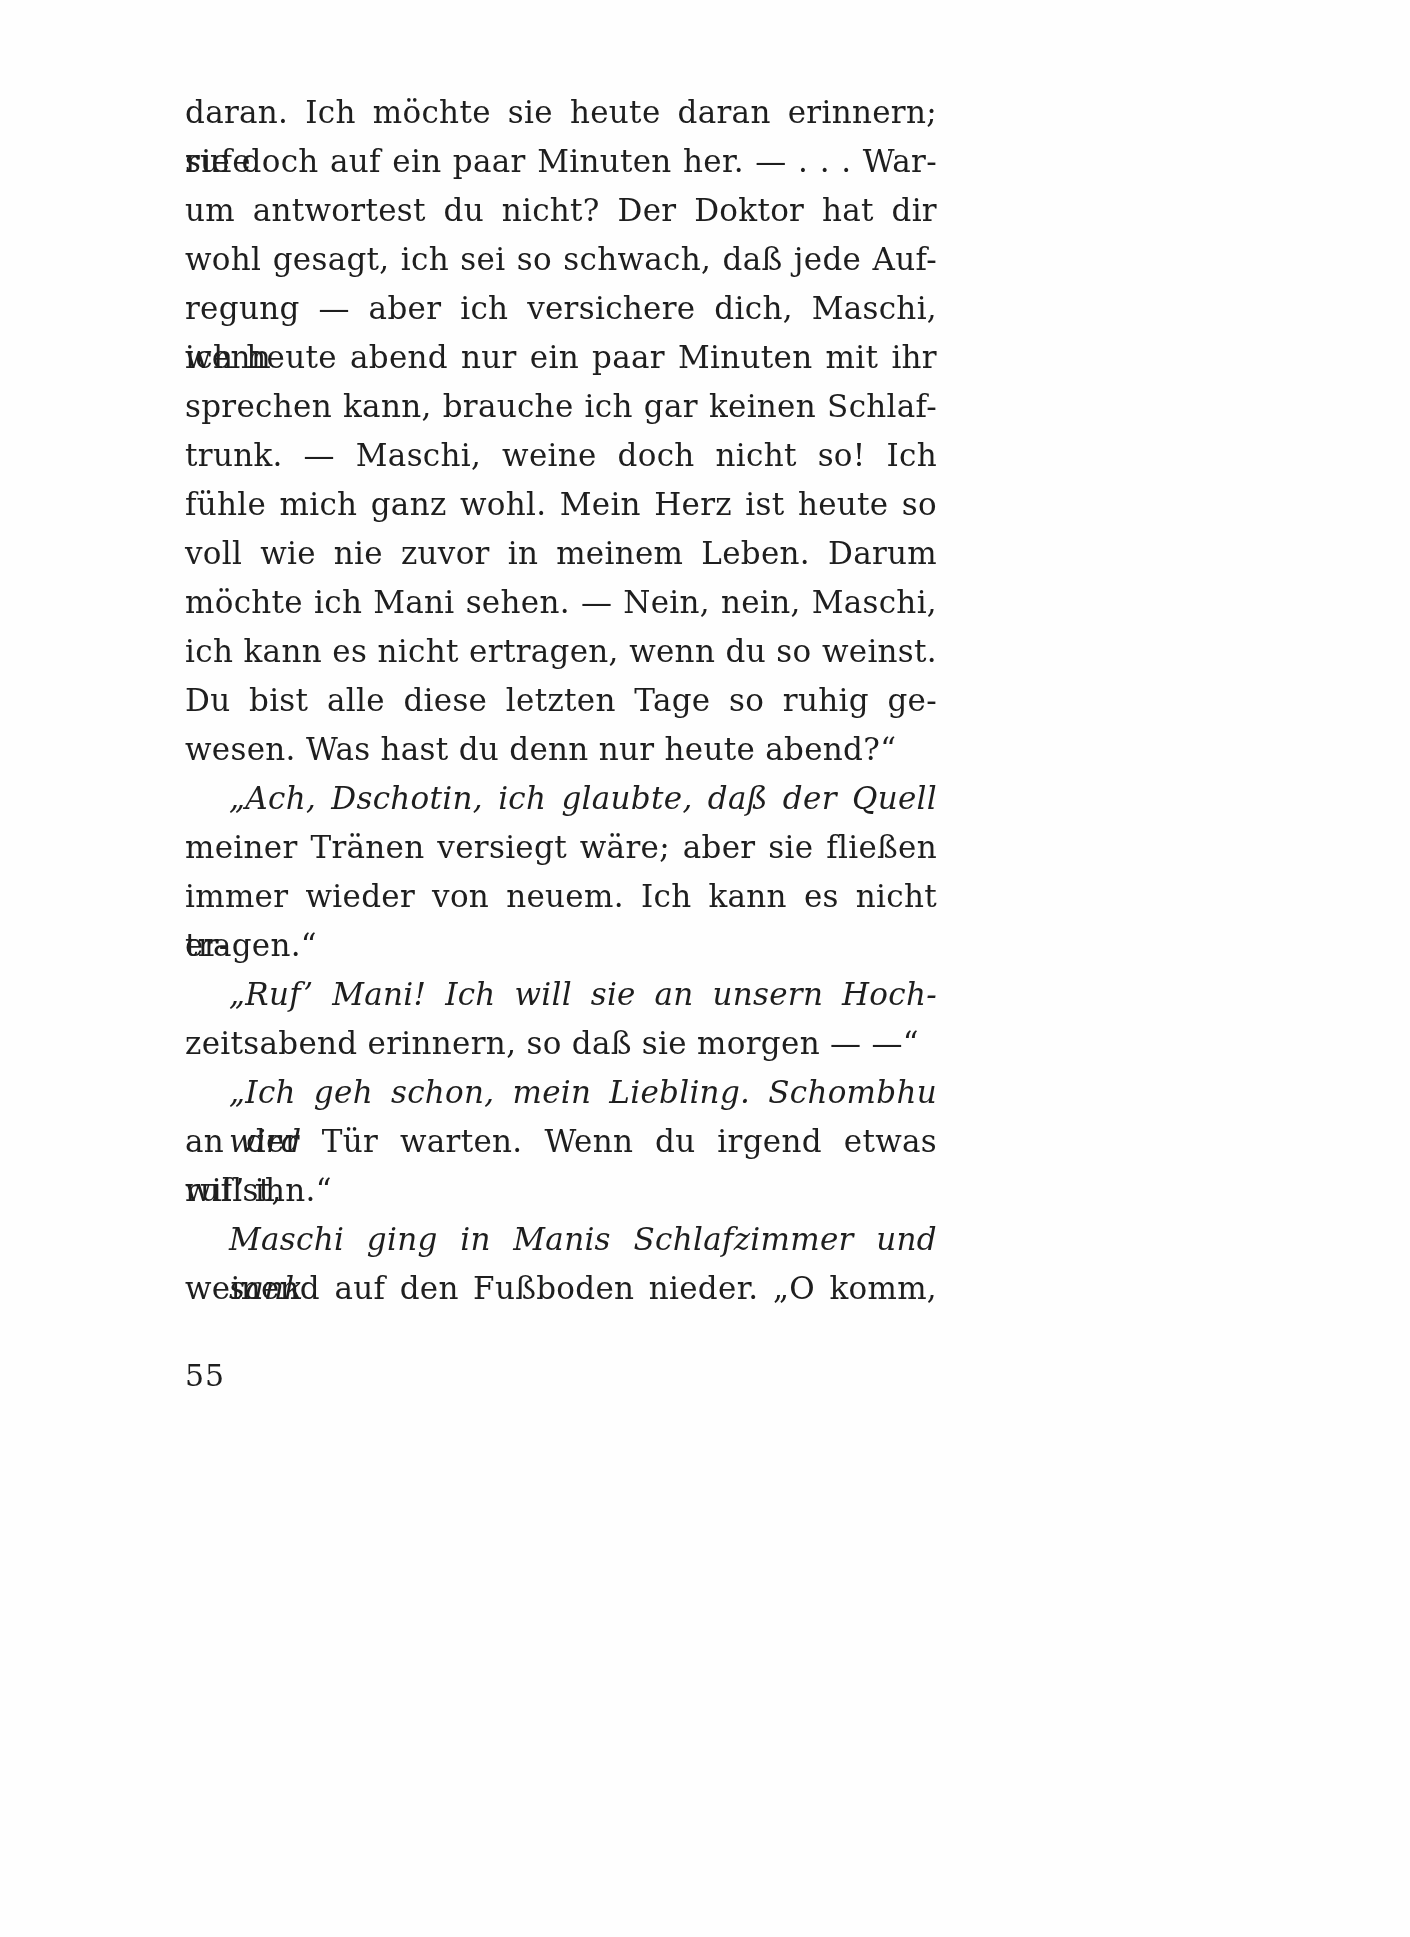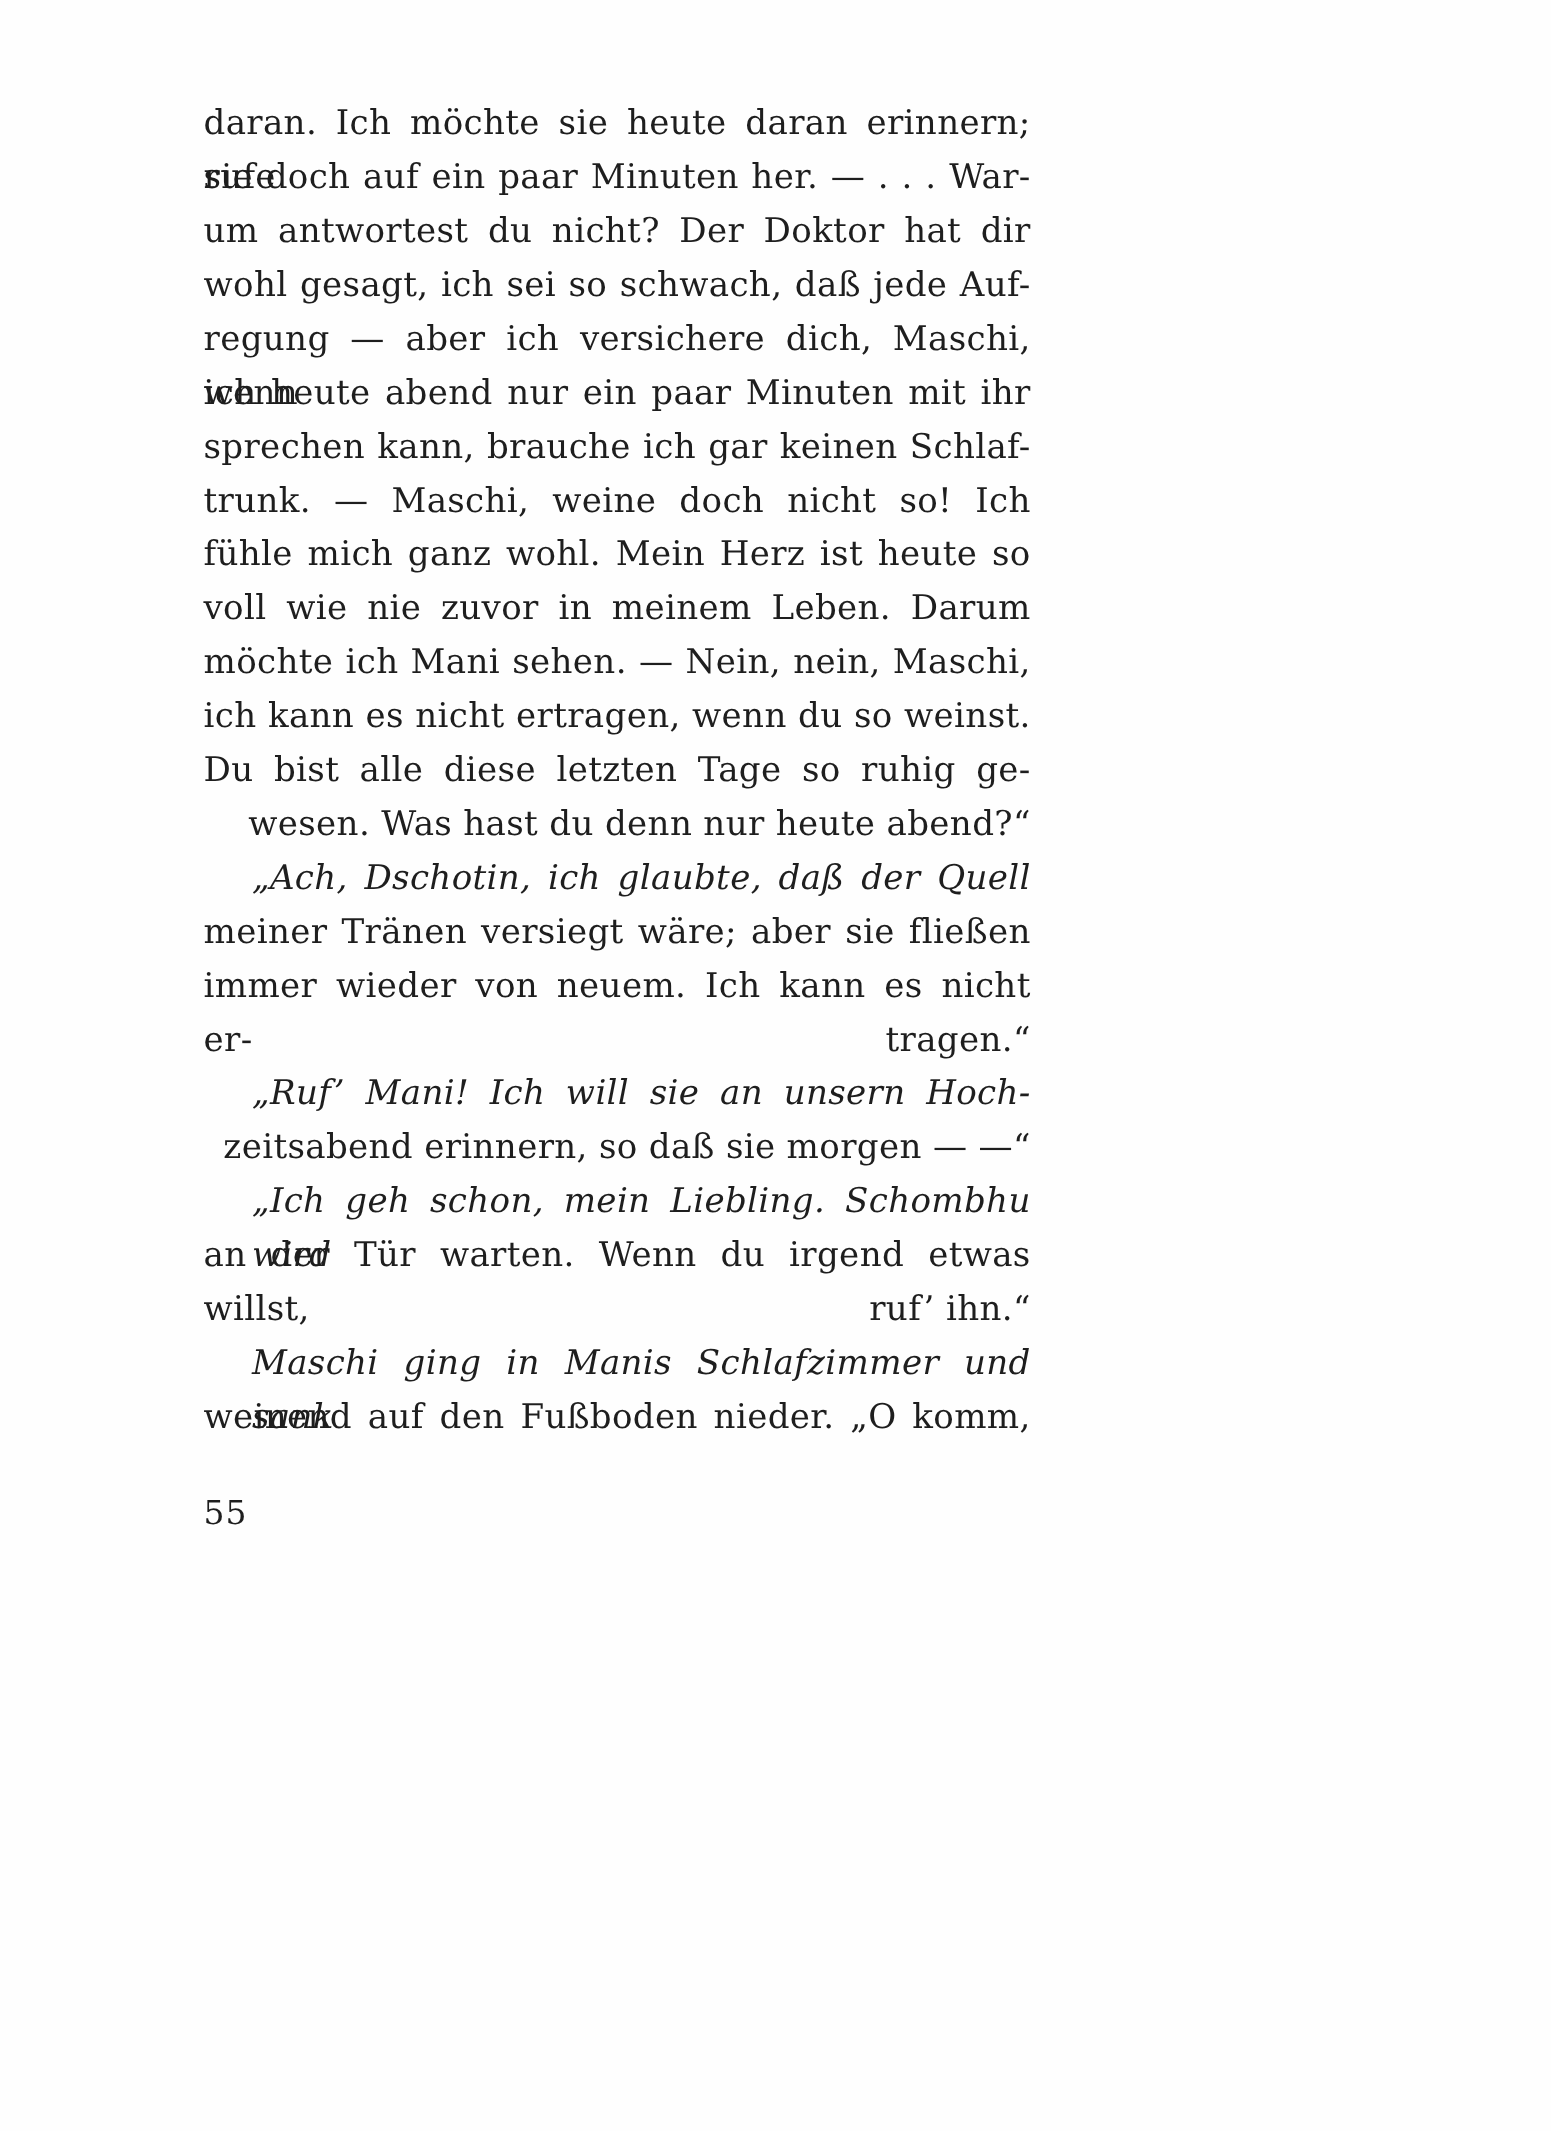--- a/index.html
+++ b/index.html
@@ -24,21 +24,21 @@
     top: 88px;
     left: 185px;
     width: 752px;
   }
   .line {
     font-size: 31px;
     line-height: 49px;
     height: 49px;
     white-space: nowrap;
     letter-spacing: 0.3px;
-    text-align: right;
+    text-align: left;
   }
   .line.justify {
     white-space: normal;
     text-align: justify;
     text-align-last: justify;
   }
   .line.indent {
     padding-left: 44px;
   }
   .line.indent.justify {

